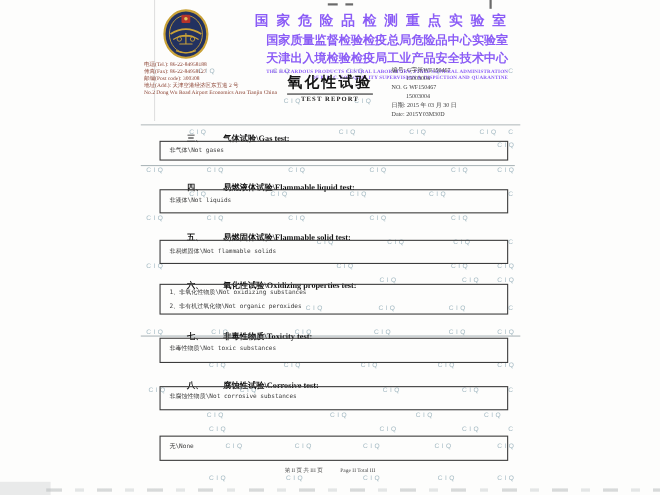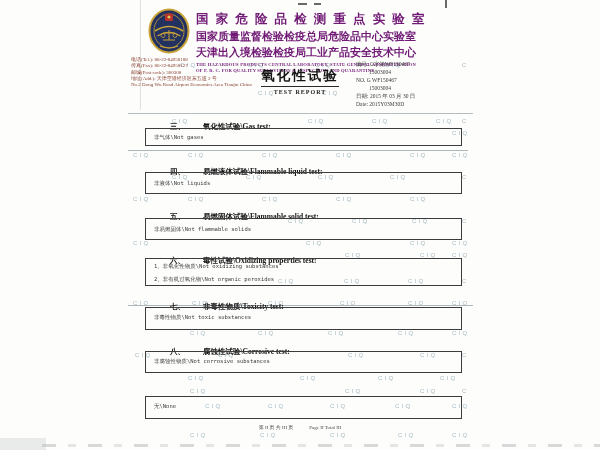--- a/index.html
+++ b/index.html
@@ -10,21 +10,21 @@
   .scan-mark{position:absolute;background:#6a6a6a;}
   .scan-bottom{position:absolute;left:42px;top:444px;width:558px;height:3px;opacity:.55;
     background:repeating-linear-gradient(90deg,#b9bdbe 0 14px,transparent 14px 26px,#cfd3d4 26px 34px,transparent 34px 46px);}
   .scan-corner{position:absolute;left:0;top:438px;width:46px;height:12px;background:#e9eaea;}
   
   .wm{position:absolute;font-family:"Liberation Sans",sans-serif;font-size:6px;
       letter-spacing:2.2px;color:#a4bac3;white-space:nowrap;}
   
   .emblem{position:absolute;left:148px;top:8px;width:42px;height:46px;}
   
-  .hdr{position:absolute;left:196px;top:11px;width:266px;text-align:left;color:#701a75;}
+  .hdr{position:absolute;left:196px;top:11px;width:266px;text-align:right;color:#8b5cf6;}
   .hdr-l1{font-size:12.5px;font-weight:bold;letter-spacing:2px;white-space:nowrap;}
   .hdr-l2{font-size:11px;font-weight:bold;margin-top:1px;white-space:nowrap;}
   .hdr-l3{font-size:11px;font-weight:bold;margin-top:1px;white-space:nowrap;}
   .hdr-en{font-size:4.6px;font-weight:bold;margin-top:1.5px;letter-spacing:.2px;white-space:nowrap;}
   
   .contact{position:absolute;left:131px;top:57px;width:118px;color:#8a4030;}
   .hpcl{font-family:"Liberation Sans",sans-serif;font-size:10px;font-weight:bold;font-style:italic;
         letter-spacing:1.5px;color:#b4cedf;}
   .contact .cline{font-size:5px;line-height:6.3px;white-space:nowrap;}
   
@@ -189,42 +189,42 @@
     <div class="nline indent">15003004</div>
     <div class="nline">日期: 2015 年 03 月 30 日</div>
     <div class="nline">Date: 2015Y03M30D</div>
   </div>
 
   <div class="hline" style="left:128px;top:113px;width:345px;"></div>
   <div class="hline" style="left:128px;top:150px;width:340px;background:#adb7ba;"></div>
   <div class="hline" style="left:128px;top:305px;width:345px;background:#adb7ba;"></div>
 
   <div class="sec-head" style="top:115px;">
-    <span class="sec-num">三、</span><span class="sec-title">氧化性试验\Gas test:</span>
+    <span class="sec-num">三、</span><span class="sec-title">气体试验\Gas test:</span>
   </div>
   <div class="sec-box" style="top:128px;height:16px;">
     <div class="res" style="line-height:16px;">非气体\Not gases</div>
   </div>
 
   <div class="sec-head" style="top:160px;">
     <span class="sec-num">四、</span><span class="sec-title">易燃液体试验\Flammable liquid test:</span>
   </div>
   <div class="sec-box" style="top:172px;height:20px;">
     <div class="res" style="line-height:20px;">非液体\Not liquids</div>
   </div>
 
   <div class="sec-head" style="top:205px;">
     <span class="sec-num">五、</span><span class="sec-title">易燃固体试验\Flammable solid test:</span>
   </div>
   <div class="sec-box" style="top:218px;height:20px;">
     <div class="res" style="line-height:20px;">非易燃固体\Not flammable solids</div>
   </div>
 
   <div class="sec-head" style="top:249px;">
-    <span class="sec-num">六、</span><span class="sec-title">毒性试验\Oxidizing properties test:</span>
+    <span class="sec-num">六、</span><span class="sec-title">氧化性试验\Oxidizing properties test:</span>
   </div>
   <div class="sec-box" style="top:258px;height:26px;">
     <div class="res" style="line-height:13px;padding-top:1px;">1、非氧化性物质\Not oxidizing substances</div>
     <div class="res" style="line-height:12px;">2、非有机过氧化物\Not organic peroxides</div>
   </div>
 
   <div class="sec-head" style="top:295px;">
     <span class="sec-num">七、</span><span class="sec-title">非毒性物质\Toxicity test:</span>
   </div>
   <div class="sec-box" style="top:307px;height:21px;">

